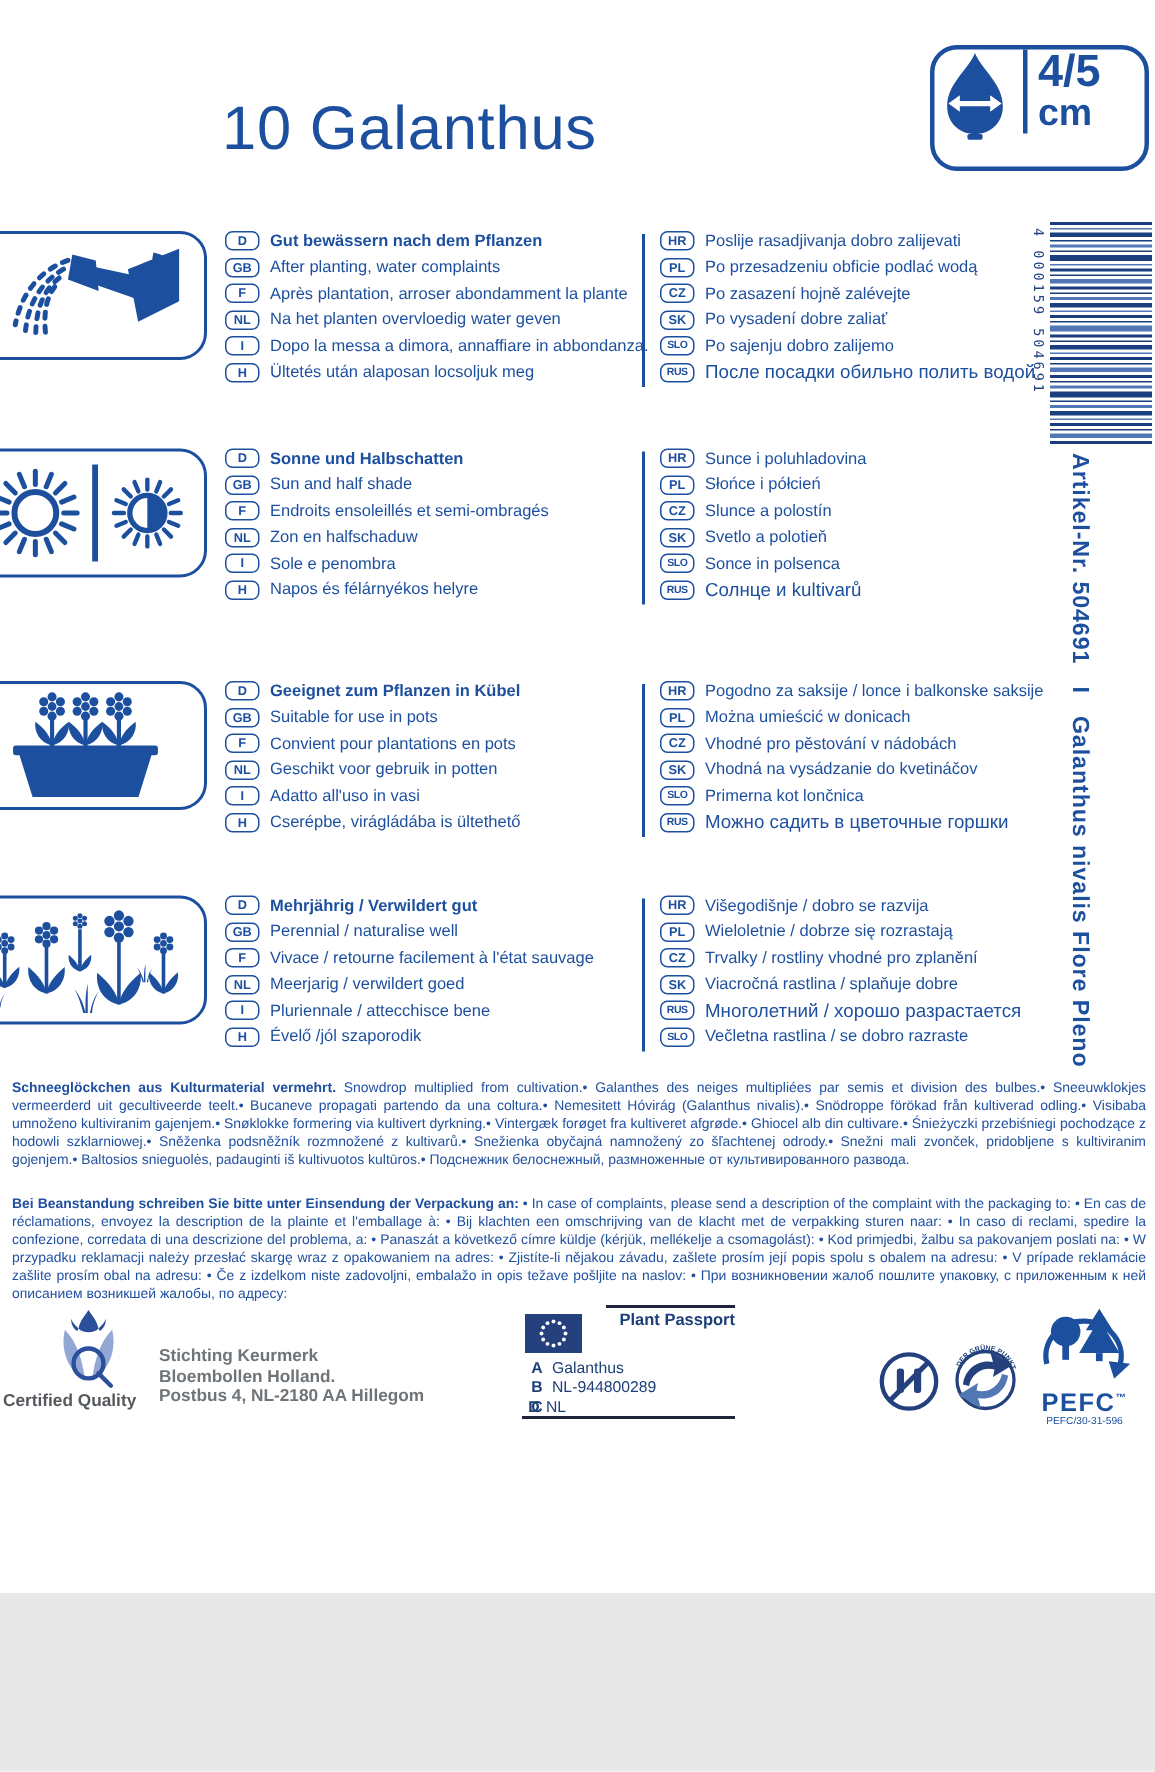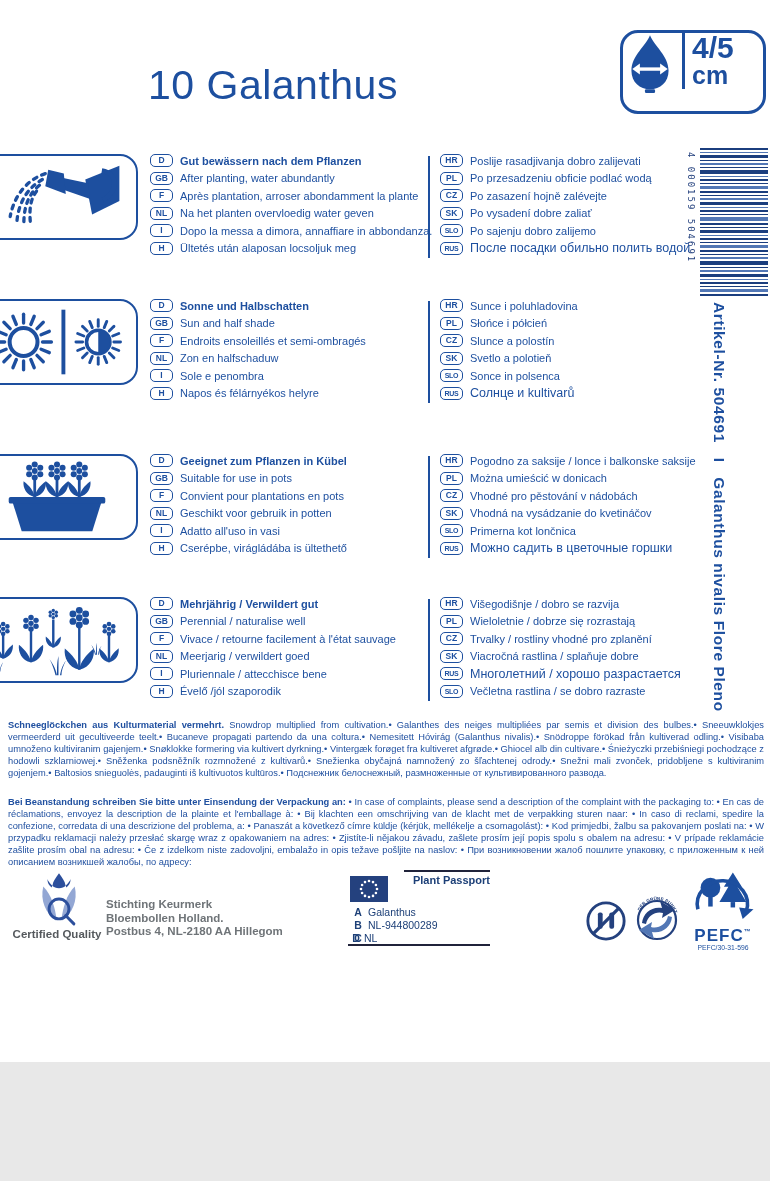--- a/index.html
+++ b/index.html
@@ -44,21 +44,21 @@
   .lang-row.bold .lang-text{font-weight:700;}
   .lang-row.big .lang-text{font-size:12.5px;}
 
   
   .para{position:absolute;left:8px;width:756px;font-size:9.3px;line-height:11.9px;text-align:justify;
         color:#2050a0;margin:0;}
   .para b{font-weight:700;}
 
   
   #cq-logo{left:30px;top:872px;}
-  #cq-label{left:2px;top:928px;width:110px;text-align:center;font-size:11.5px;font-weight:700;color:#55595d;}
+  #cq-label{left:2px;top:928px;width:110px;text-align:left;font-size:11.5px;font-weight:700;color:#55595d;}
   #address{left:106px;top:898px;font-size:11.5px;font-weight:700;color:#6f7478;line-height:13.5px;}
 
   #passport{left:348px;top:868px;width:142px;height:80px;color:#1c3f77;}
   #passport .topline{position:absolute;left:56px;top:2px;width:86px;height:2px;background:#20233a;}
   #passport .pp-title{position:absolute;right:0;top:6px;font-size:11px;font-weight:700;}
   #passport .flag{position:absolute;left:2px;top:8px;}
   #passport .pp-row{position:absolute;left:0;font-size:10.5px;text-align:center;}
   #passport .k{font-weight:700;display:inline-block;width:20px;}
   #passport .botline{position:absolute;left:0;top:76px;width:142px;height:1.5px;background:#20233a;}
   #pp-d{position:absolute;left:112px;}
@@ -156,21 +156,21 @@
         </g>
       </svg>
     </div>
     <div class="col-left">
         <div class="lang-row bold">
           <span class="lang-code">D</span>
           <span class="lang-text">Gut bewässern nach dem Pflanzen</span>
         </div>
         <div class="lang-row">
           <span class="lang-code">GB</span>
-          <span class="lang-text">After planting, water abundantly</span>
+          <span class="lang-text">After planting, water complaints</span>
         </div>
         <div class="lang-row">
           <span class="lang-code">F</span>
           <span class="lang-text">Après plantation, arroser abondamment la plante</span>
         </div>
         <div class="lang-row">
           <span class="lang-code">NL</span>
           <span class="lang-text">Na het planten overvloedig water geven</span>
         </div>
         <div class="lang-row">

